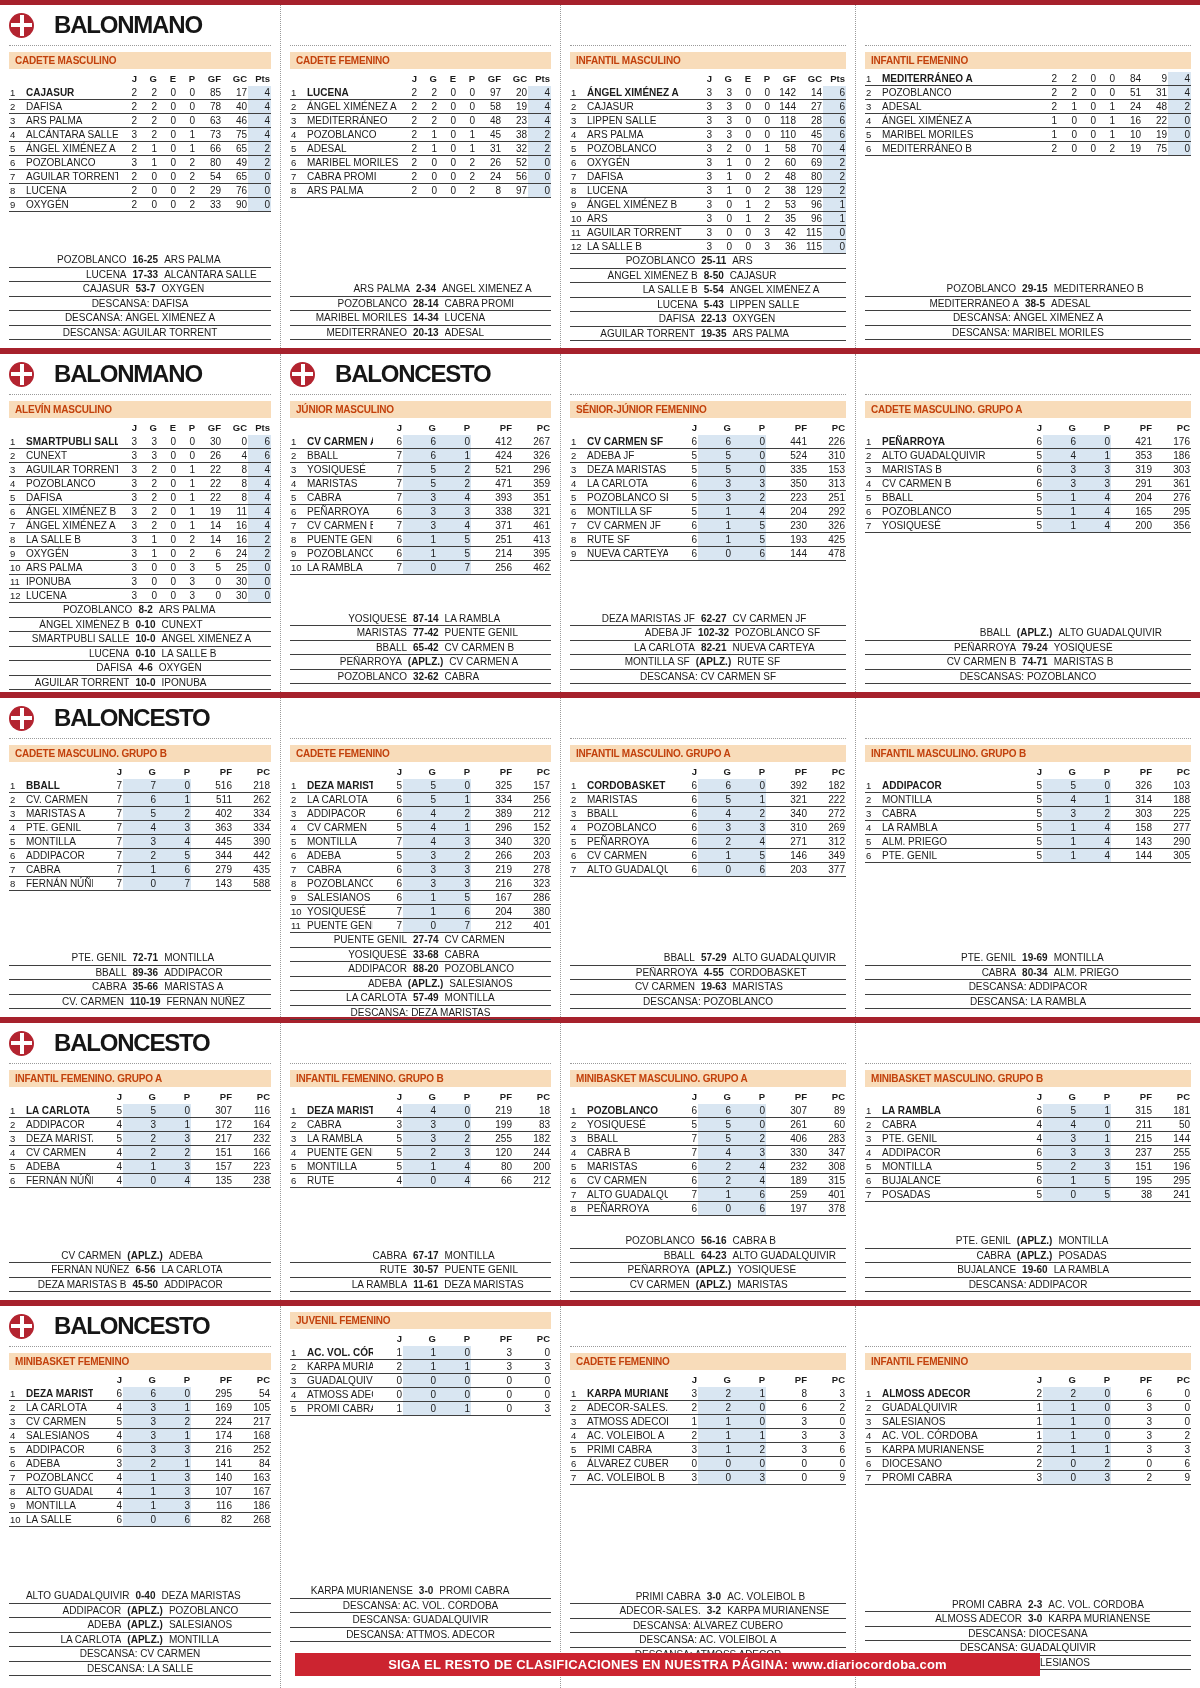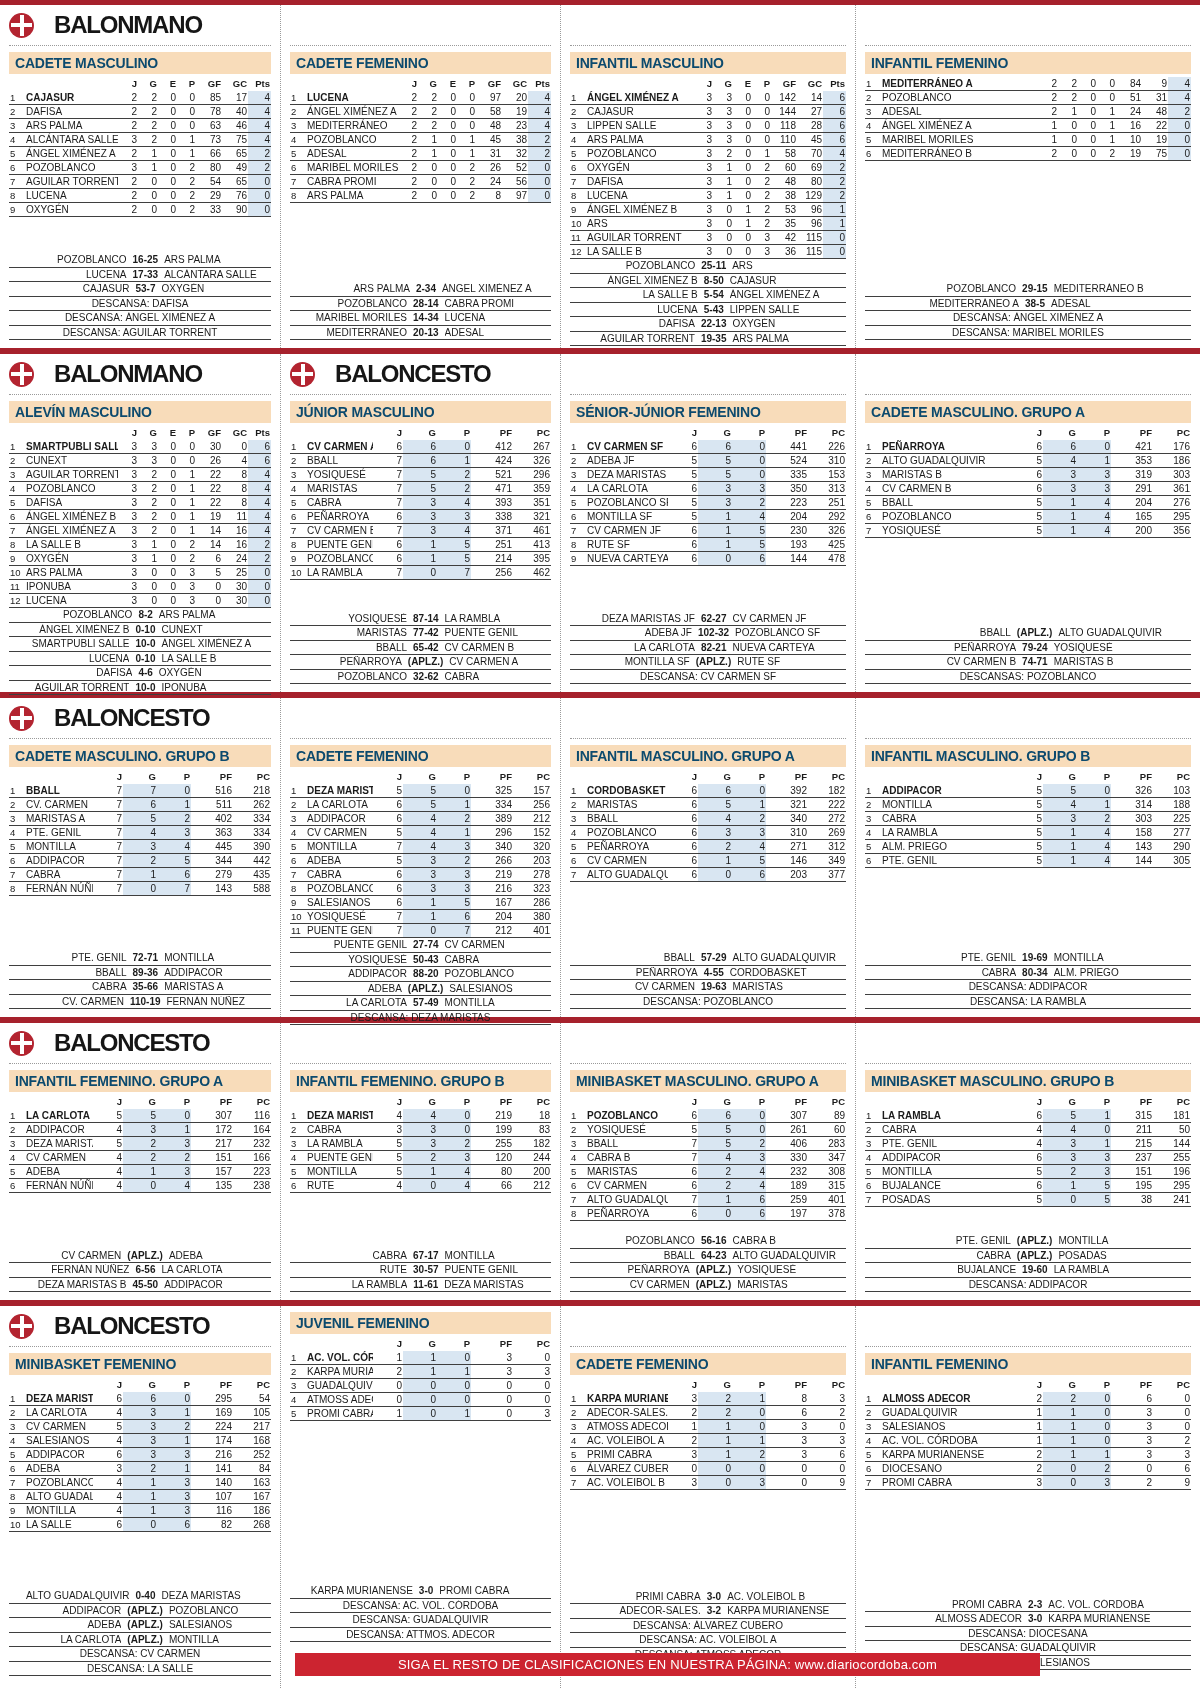--- a/index.html
+++ b/index.html
@@ -15,22 +15,22 @@
   .band .col:nth-child(3){width:295px;justify-content:space-between;}
   .band .col:nth-child(4){width:345px;}
   .header-zone{height:40px;flex:none;border-bottom:1px dotted #9a9a9a;
                display:flex;align-items:center;}
   .sport-header{display:flex;align-items:center;gap:20px;}
   .sport-logo{width:25px;height:25px;border-radius:50%;background:#b32430;position:relative;flex:none;}
   .sport-logo::before,.sport-logo::after{content:"";position:absolute;background:#fff;}
   .sport-logo::before{left:10.5px;top:2px;width:4px;height:21px;}
   .sport-logo::after{top:10.5px;left:2px;height:4px;width:21px;}
   .sport-title{font-size:24px;font-weight:bold;letter-spacing:-1.2px;color:#161616;}
-  .table-title{margin-top:6px;background:#f8dcba;color:#0c4a6e;font-weight:bold;
-               font-size:14px;letter-spacing:-0.2px;padding:3px 6px;flex:none;white-space:nowrap;}
+  .table-title{margin-top:6px;background:#f8dcba;color:#c2410c;font-weight:bold;
+               font-size:10px;letter-spacing:-0.2px;padding:3px 6px;flex:none;white-space:nowrap;}
   table.standings{width:100%;border-collapse:collapse;margin-top:3px;flex:none;table-layout:fixed;}
   .standings th{font-size:9.5px;font-weight:bold;text-align:right;padding:1px 1px 2px;white-space:nowrap;}
   .standings td{font-size:10px;line-height:11px;padding:1px 1px;border-bottom:1.5px solid #3f3f3f;
                 white-space:nowrap;overflow:hidden;}
   .standings td.rank{text-align:left;font-size:9.5px;}
   .standings td.name{text-align:left;}
   .standings tr.leader td.name{font-weight:bold;}
   .standings td.num{text-align:right;}
   .standings td.shaded{background:#d9e6f2;}
   .results{margin-top:auto;flex:none;padding-bottom:8px;}
@@ -39,21 +39,21 @@
   .result-line .home{flex:1.1;text-align:right;white-space:nowrap;overflow:hidden;}
   .result-line .score{font-weight:bold;white-space:nowrap;}
   .result-line .away{flex:1;text-align:left;white-space:nowrap;overflow:hidden;}
   .result-line .note{width:100%;text-align:center;white-space:nowrap;overflow:hidden;}
   .band-5{border-bottom:1px dotted #9a9a9a;}
   .band-5 .col:nth-child(1) .results{padding-bottom:12px;}
   .band-5 .col:nth-child(2) .results{padding-bottom:46px;}
   .band-5 .col:nth-child(3) .results{padding-bottom:26px;}
   .band-5 .col:nth-child(4) .results{padding-bottom:18px;}
   .footer-bar{position:absolute;left:295px;width:745px;bottom:12px;background:#cc2430;color:#fff;
-              font-weight:normal;font-size:13px;text-align:center;padding:4px 0;letter-spacing:0.2px;
+              font-weight:bold;font-size:13px;text-align:center;padding:4px 0;letter-spacing:0.2px;
               white-space:nowrap;margin-top:28px;}
 </style>
 </head>
 <body>
 
 <div class="page">
   <div class="red-bar top"></div>
   <div id="bands-root">
       <div class="band band-1" style="height: 343px;">
         <div class="col">
@@ -1515,21 +1515,21 @@
             </tbody>
           </table>
           <div class="results">
             <div class="result-line">
               <span class="home">PUENTE GENIL</span>
               <span class="score">27-74</span>
               <span class="away">CV CARMEN</span>
             </div>
             <div class="result-line">
               <span class="home">YOSIQUESÉ</span>
-              <span class="score">50-43</span>
+              <span class="score">33-68</span>
               <span class="away">CABRA</span>
             </div>
             <div class="result-line">
               <span class="home">ADDIPACOR</span>
               <span class="score">88-20</span>
               <span class="away">POZOBLANCO</span>
             </div>
             <div class="result-line">
               <span class="home">ADEBA</span>
               <span class="score">(APLZ.)</span>

